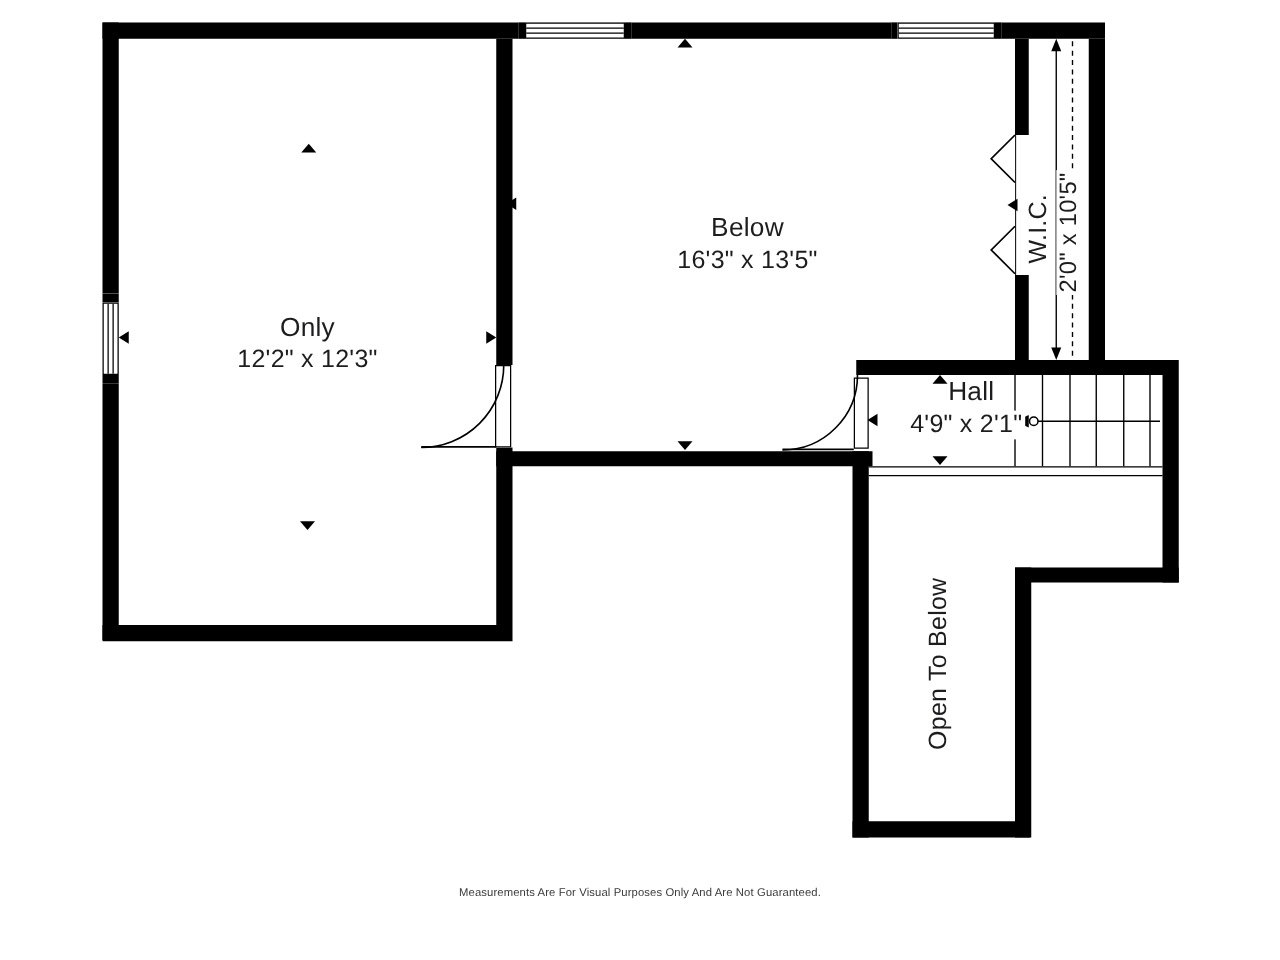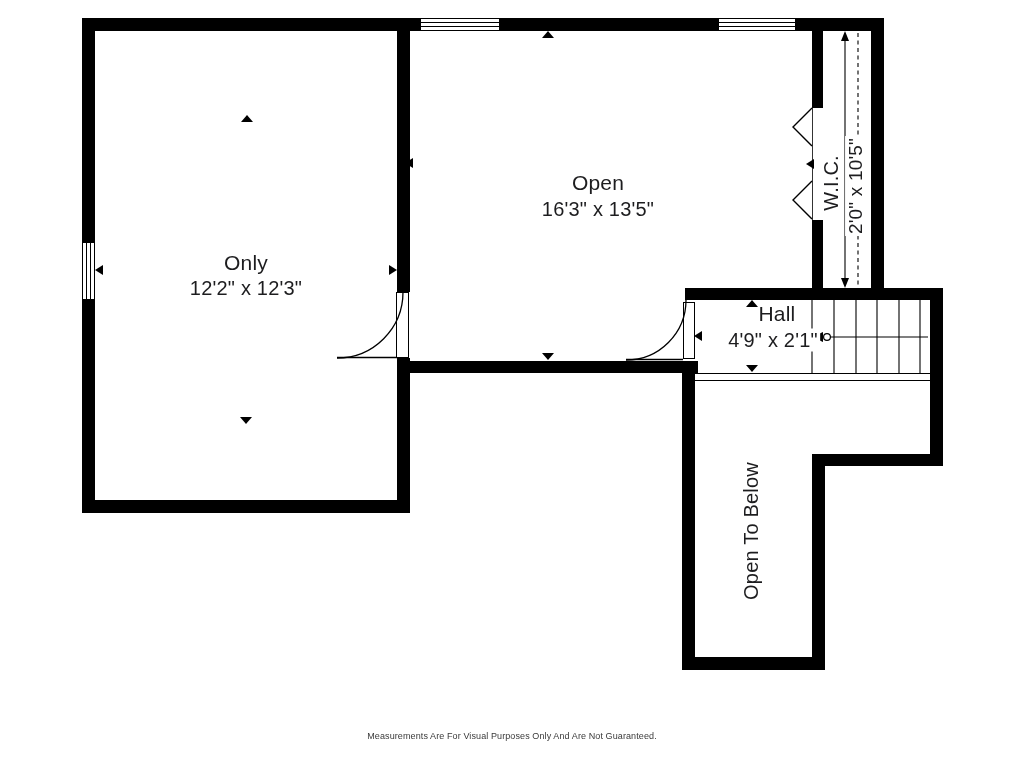--- a/index.html
+++ b/index.html
@@ -134,25 +134,25 @@
       <polygon points="389,265 389,275 397,270"></polygon>
       <polygon points="413,158 413,168 405,163"></polygon>
       <polygon points="814,159 814,169 806,164"></polygon>
       <polygon points="702,331 702,341 694,336"></polygon>
     </g>
   </svg>
 
   <div class="label room-name" style="left:246px;top:263px;">Only</div>
   <div class="label room-dims" style="left:246px;top:288px;">12'2" x 12'3"</div>
 
-  <div class="label room-name" style="left:598px;top:183px;">Open</div>
+  <div class="label room-name" style="left:598px;top:183px;">Below</div>
   <div class="label room-dims" style="left:598px;top:209px;">16'3" x 13'5"</div>
 
   <div class="label room-name" style="left:777px;top:314px;">Hall</div>
   <div class="label room-dims onbg" style="left:773px;top:340px;">4'9" x 2'1"</div>
 
   <div class="label room-name vert onbg" style="left:831px;top:183px;font-size:20px;">W.I.C.</div>
   <div class="label room-dims vert onbg" style="left:856px;top:186px;font-size:19px;">2'0" x 10'5"</div>
 
   <div class="label room-name vert" style="left:751px;top:531px;font-size:20px;">Open To Below</div>
 
-  <div class="label disclaimer" style="left:512px;top:736px;">Measurements Are For Visual Purposes Only And Are Not Guaranteed.</div>
+  <div class="label disclaimer" style="left:512px;top:714px;">Measurements Are For Visual Purposes Only And Are Not Guaranteed.</div>
 </div>
 
 </body></html>

